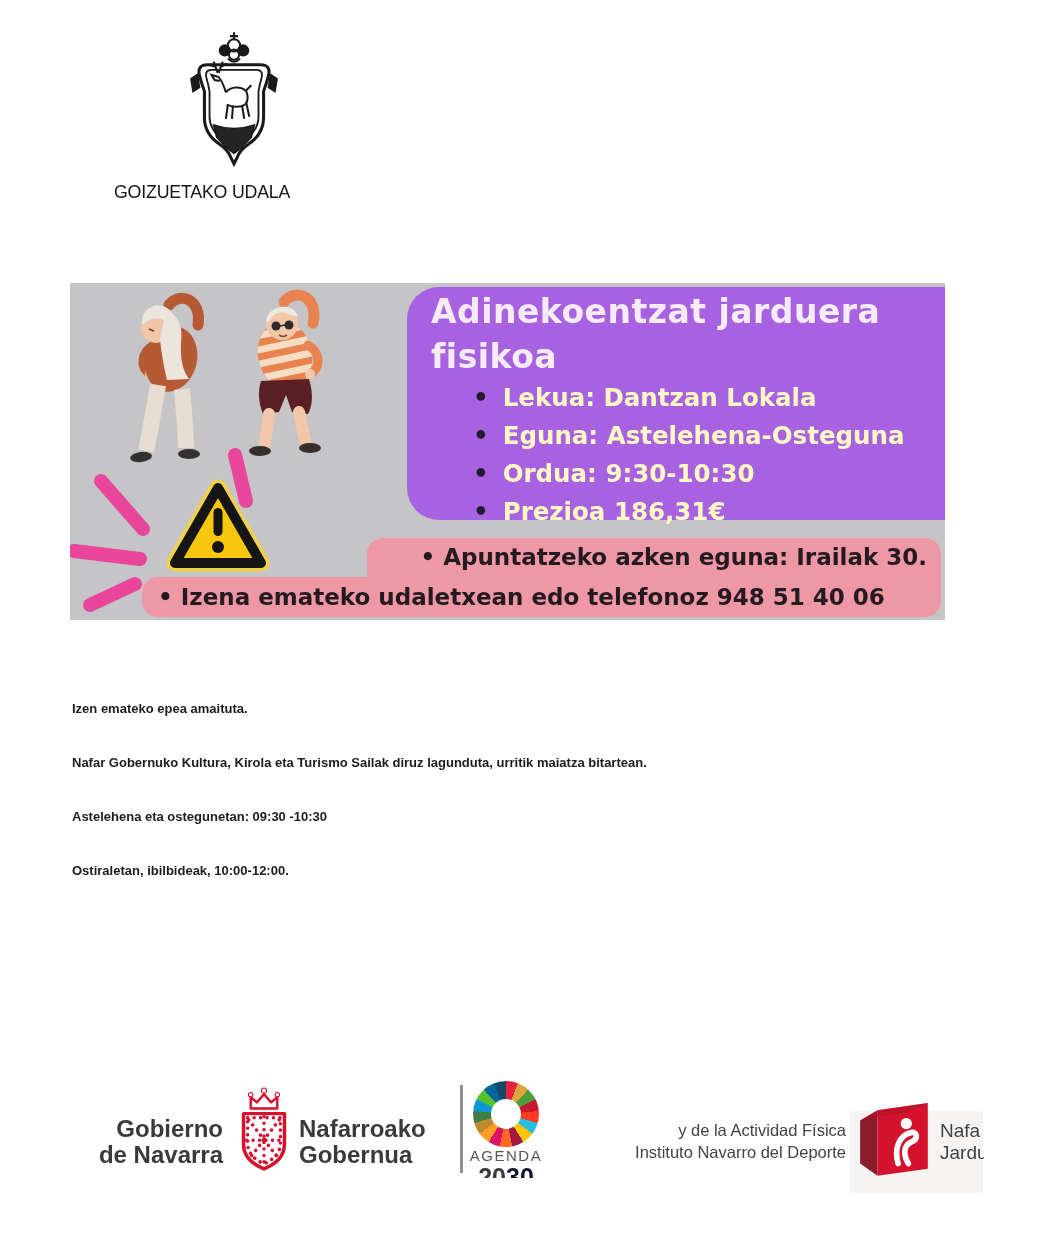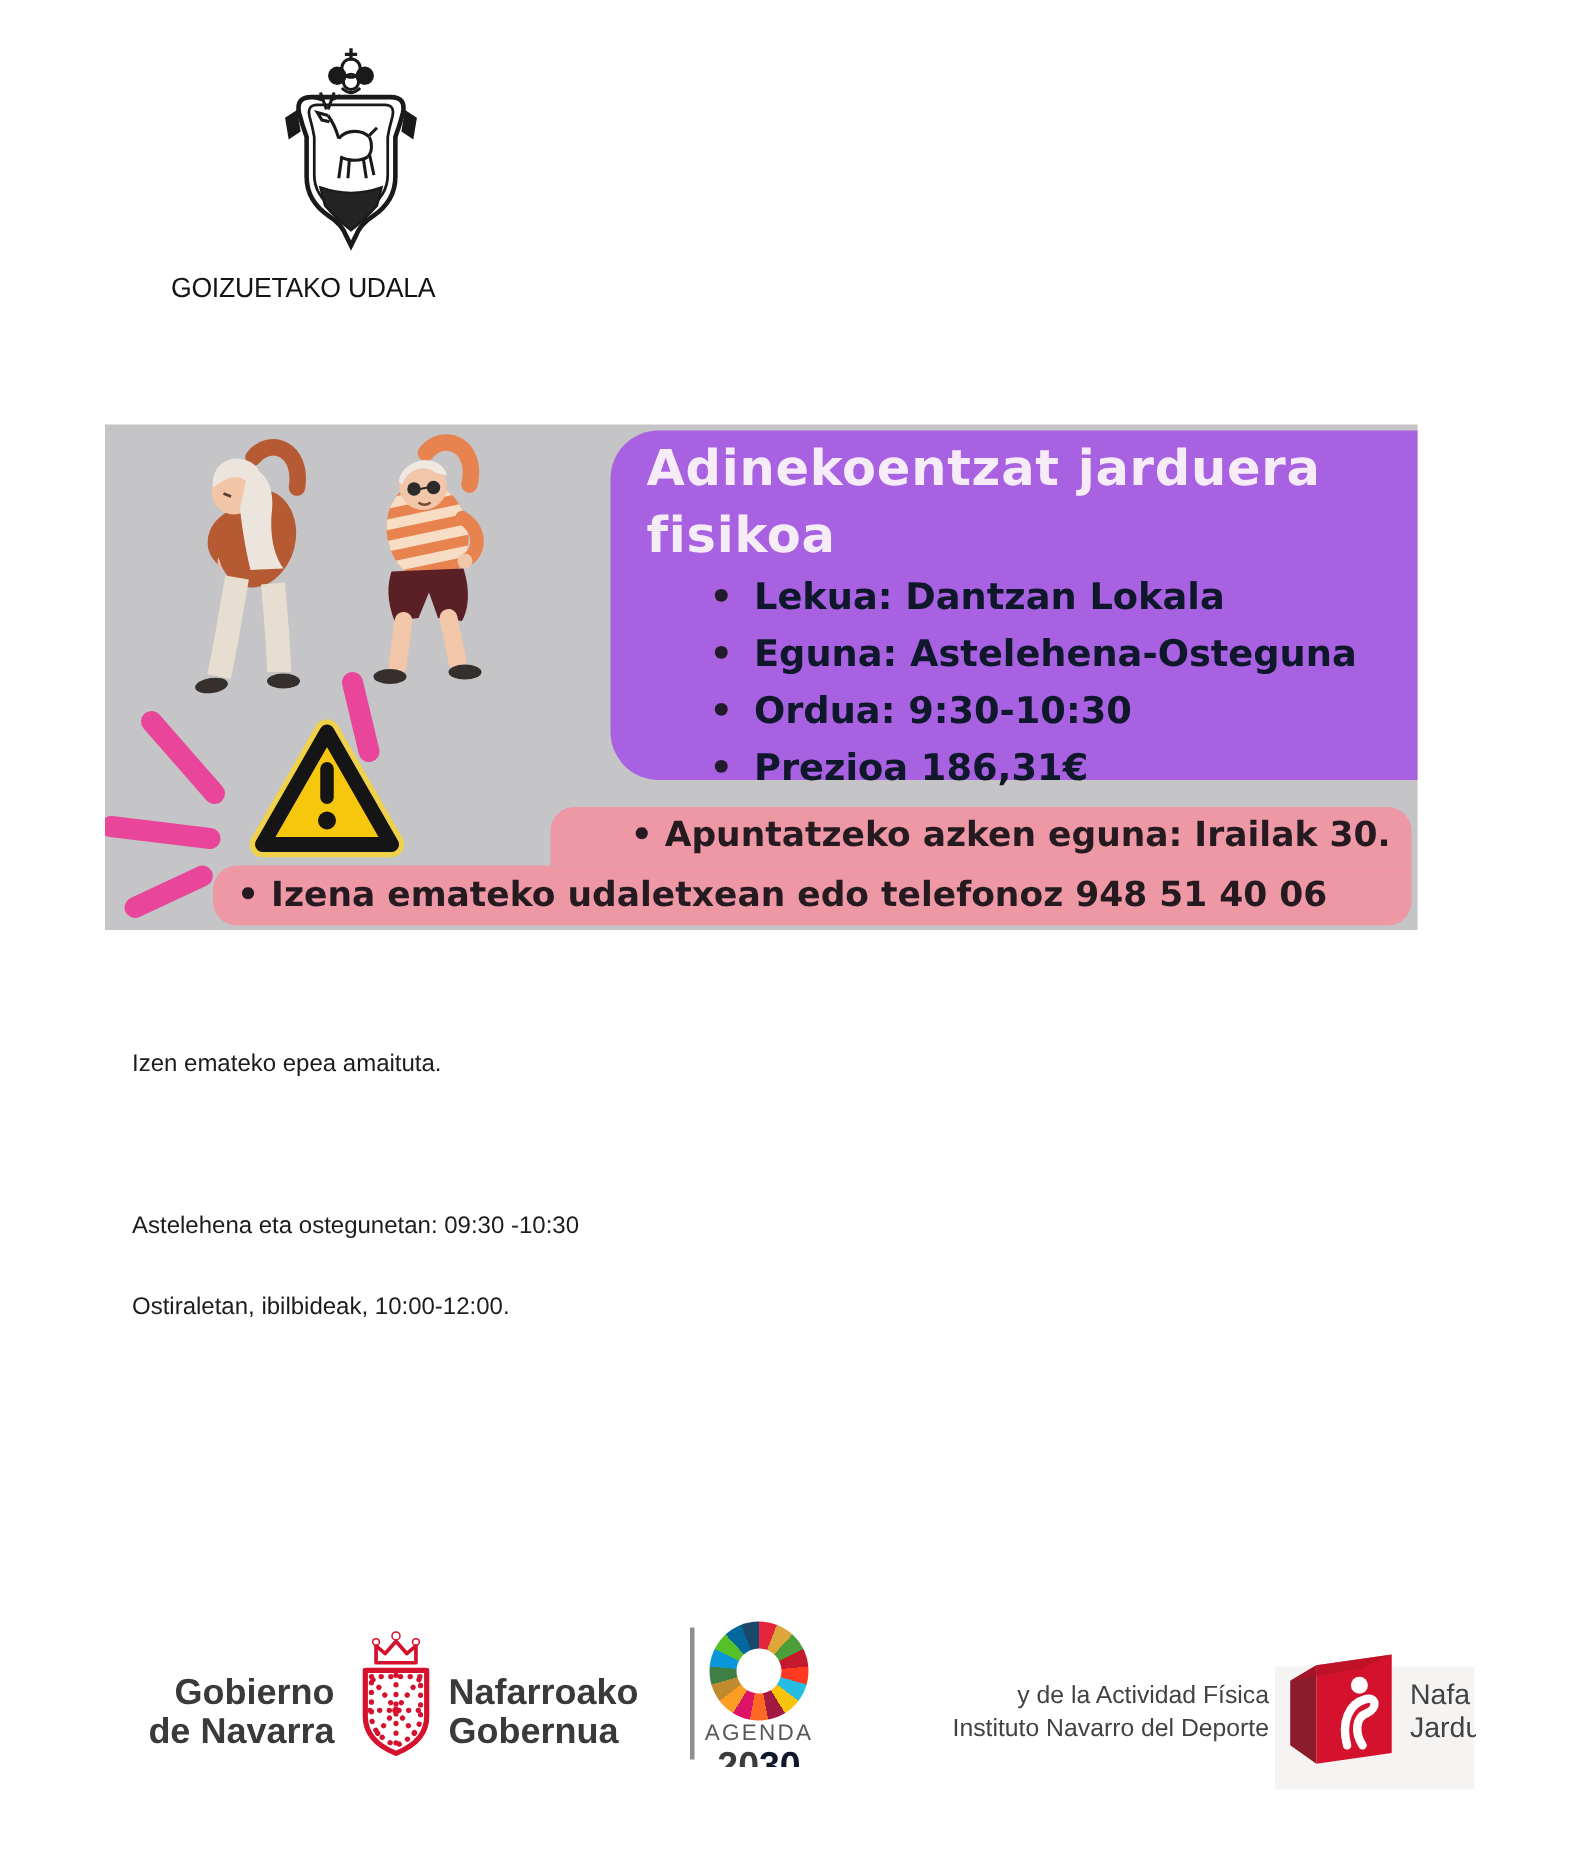--- a/index.html
+++ b/index.html
@@ -13,32 +13,32 @@
 
   
   .flyer{left:70px;top:283px;width:875px;height:337px;background:#c5c4c6;overflow:hidden;}
   .flyer-art{left:0;top:0;width:875px;height:337px;}
   .purple-panel{left:337px;top:4px;width:534px;height:233px;background:#a861e0;border-radius:32px;
                 color:#f5ecf8;z-index:2;padding-left:42px;}
   .flyer-title{position:absolute;left:24px;top:2px;font-family:"DejaVu Sans",sans-serif;
                font-weight:600;font-size:33px;line-height:45px;letter-spacing:0.5px;}
   .flyer-bullets{position:absolute;left:66px;top:92px;margin:0;padding:0;list-style:none;
                  font-family:"DejaVu Sans",sans-serif;font-weight:600;font-size:24.5px;
-                 color:#0f172a;}
+                 color:#fef9c3;}
   .flyer-bullets li{height:38px;line-height:38px;white-space:nowrap;}
   .flyer-bullets li::before{content:"•";margin-right:14px;color:#241a2e;}
   .pink-box{background:#ee97a5;z-index:2;font-family:"DejaVu Sans",sans-serif;font-weight:bold;
             color:#241a20;white-space:nowrap;}
   .pink-box1{left:297px;top:255px;width:574px;height:39px;line-height:39px;border-radius:16px 16px 0 0;
              text-align:right;padding-right:14px;box-sizing:border-box;font-size:23px;}
   .pink-box2{left:72px;top:294px;width:799px;height:40px;line-height:40px;border-radius:16px 0 16px 16px;
              padding-left:16px;box-sizing:border-box;font-size:23px;}
 
   
-  .para{left:88px;font-size:16px;color:#1c1c1c;white-space:nowrap;}
+  .para{left:72px;font-size:13px;color:#1c1c1c;white-space:nowrap;font-weight:bold;}
 
   
   .gov-left{left:90px;top:1116px;width:133px;text-align:right;font-weight:bold;font-size:24px;
             line-height:26px;color:#3a3a39;}
   .gov-right{left:299px;top:1116px;font-weight:bold;font-size:24px;line-height:26px;color:#3a3a39;}
   .divider{left:460px;top:1085px;width:3px;height:88px;background:#8f8f8f;}
   .sdg-wheel{left:473px;top:1081px;width:66px;height:66px;border-radius:50%;
     background:conic-gradient(#e5243b 0% 5.88%,#dda63a 5.88% 11.76%,#4c9f38 11.76% 17.65%,
       #c5192d 17.65% 23.53%,#ff3a21 23.53% 29.41%,#26bde2 29.41% 35.29%,#fcc30b 35.29% 41.18%,
       #a21942 41.18% 47.06%,#fd6925 47.06% 52.94%,#dd1367 52.94% 58.82%,#fd9d24 58.82% 64.71%,
@@ -170,20 +170,21 @@
         <li>Ordua: 9:30-10:30</li>
         <li>Prezioa 186,31€</li>
       </ul>
     </div>
 
     <div class="abs pink-box pink-box1">• Apuntatzeko azken eguna: Irailak 30.</div>
     <div class="abs pink-box pink-box2">• Izena emateko udaletxean edo telefonoz 948 51 40 06</div>
   </div>
 
   <div class="abs para" style="top:701px;">Izen emateko epea amaituta.</div>
+  <div class="abs para" style="top:755px;">Nafar Gobernuko Kultura, Kirola eta Turismo Sailak diruz lagunduta,  urritik maiatza bitartean.</div>
   <div class="abs para" style="top:809px;">Astelehena eta ostegunetan: 09:30 -10:30</div>
   <div class="abs para" style="top:863px;">Ostiraletan, ibilbideak, 10:00-12:00.</div>
 
   <div class="abs gov-left">
     <div>Gobierno</div>
     <div>de Navarra</div>
   </div>
 
   <svg class="abs" style="left:237px;top:1086px;" width="54" height="88" viewBox="0 0 52 86">
     <g stroke="#d5122e" fill="none">

